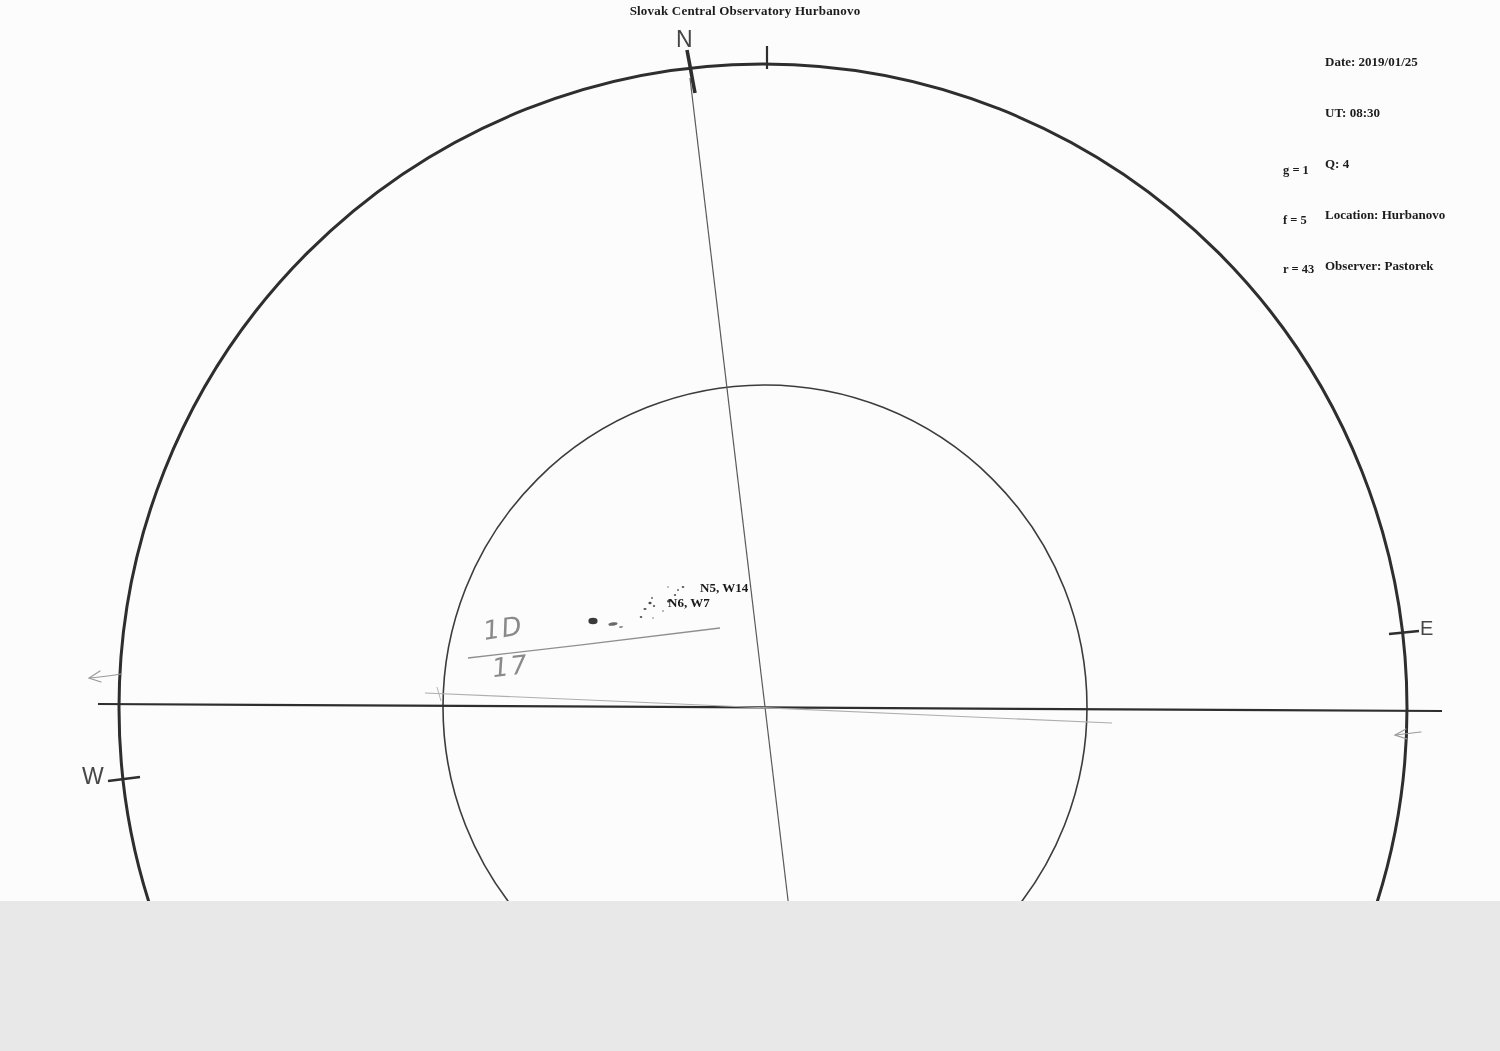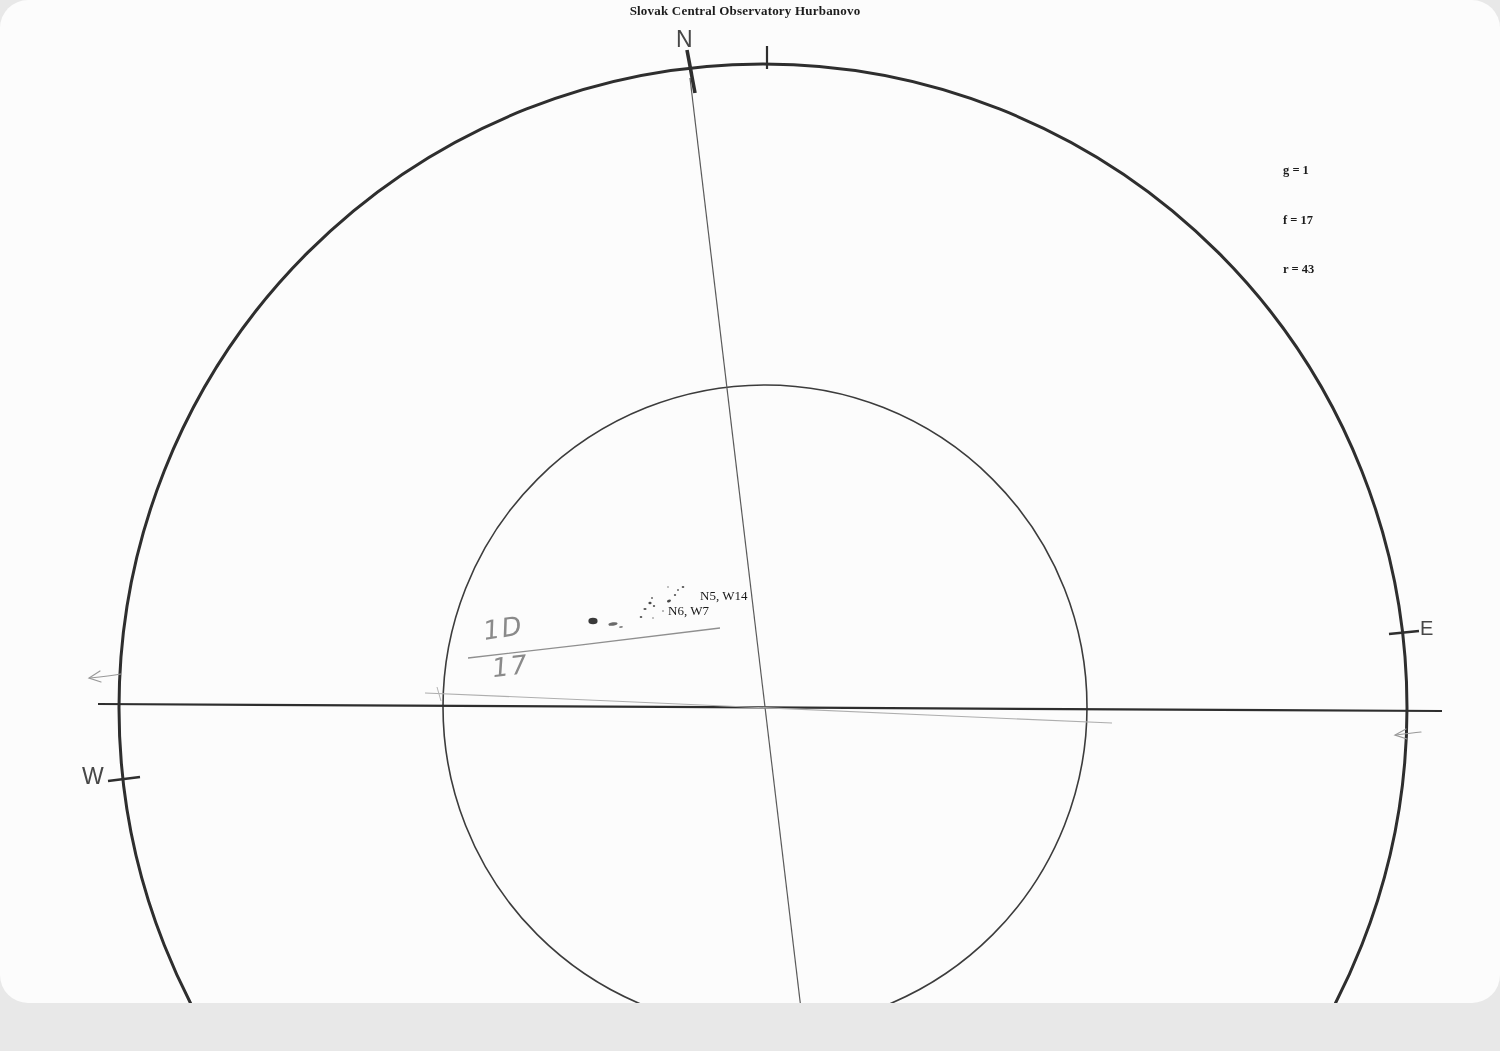--- a/index.html
+++ b/index.html
@@ -5,25 +5,24 @@
   :root{
     --ink:#2e2e2e;
     --ink-light:#5a5a5a;
     --pencil:#a8a8a8;
     --hand:#8a8a8a;
     --paper:#fcfcfc;
   }
   html,body{margin:0;padding:0;background:#e8e8e8;}
   #stage{
     position:relative;
-    width:1500px;height:1003px;
+    width:1500px;height:901px;
     background:var(--paper);
     overflow:hidden;
     font-family:"Liberation Serif", serif;
-    border-radius:28px;
   }
   #drawing{position:absolute;left:0;top:0;}
   .txt{position:absolute;white-space:pre;color:#1c1c1c;}
   .title{
     left:560px;top:3px;width:370px;
     text-align:center;
     font-size:13px;font-weight:bold;
     letter-spacing:0.2px;
   }
   .header-block{
@@ -37,24 +36,23 @@
     line-height:16.5px;
   }
   .compass{
     font-family:"Liberation Sans", sans-serif;
     color:#474747;
   }
   .compass-n{left:676px;top:26px;font-size:23px;}
   .compass-e{left:1420px;top:617px;font-size:20px;}
   .compass-w{left:82px;top:763px;font-size:23px;}
   .spot-label{
-    font-size:13px;font-weight:normal;
+    font-size:13px;font-weight:bold;
     line-height:15px;
     color:#181818;
-    margin-top:8px;
   }
   .spot-label-1{left:700px;top:580px;}
   .spot-label-2{left:668px;top:595px;}
   .handwriting{
     font-family:"DejaVu Sans", sans-serif;
     font-style:italic;
     color:var(--hand);
     letter-spacing:2px;
   }
   .hw-num{left:483px;top:613px;font-size:26px;transform:rotate(-9deg);}
@@ -109,24 +107,31 @@
         <ellipse cx="675" cy="595" rx="1.2" ry="1" fill="#5a5a5a" transform="rotate(0 675 595)"></ellipse>
         <ellipse cx="678" cy="590" rx="1" ry="0.9" fill="#6a6a6a" transform="rotate(0 678 590)"></ellipse>
         <ellipse cx="683" cy="587" rx="1.3" ry="1" fill="#555555" transform="rotate(0 683 587)"></ellipse>
         <ellipse cx="668" cy="587" rx="0.8" ry="0.7" fill="#7a7a7a" transform="rotate(0 668 587)"></ellipse>
         <ellipse cx="653" cy="618" rx="0.8" ry="0.7" fill="#7a7a7a" transform="rotate(0 653 618)"></ellipse>
       </g>
   </svg>
 
   <div class="txt title">Slovak Central Observatory Hurbanovo</div>
 
+  <div class="txt header-block">
+    <div>Date: 2019/01/25</div>
+    <div>UT: 08:30</div>
+    <div>Q: 4</div>
+    <div>Location: Hurbanovo</div>
+    <div>Observer: Pastorek</div>
+  </div>
 
   <div class="txt counts-block">
     <div>g = 1</div>
-    <div>f = 17</div>
+    <div>f = 5</div>
     <div>r = 43</div>
   </div>
 
   <div class="txt compass compass-n">N</div>
   <div class="txt compass compass-e">E</div>
   <div class="txt compass compass-w">W</div>
 
   <div class="txt spot-label spot-label-1">N5, W14</div>
   <div class="txt spot-label spot-label-2">N6, W7</div>
 

